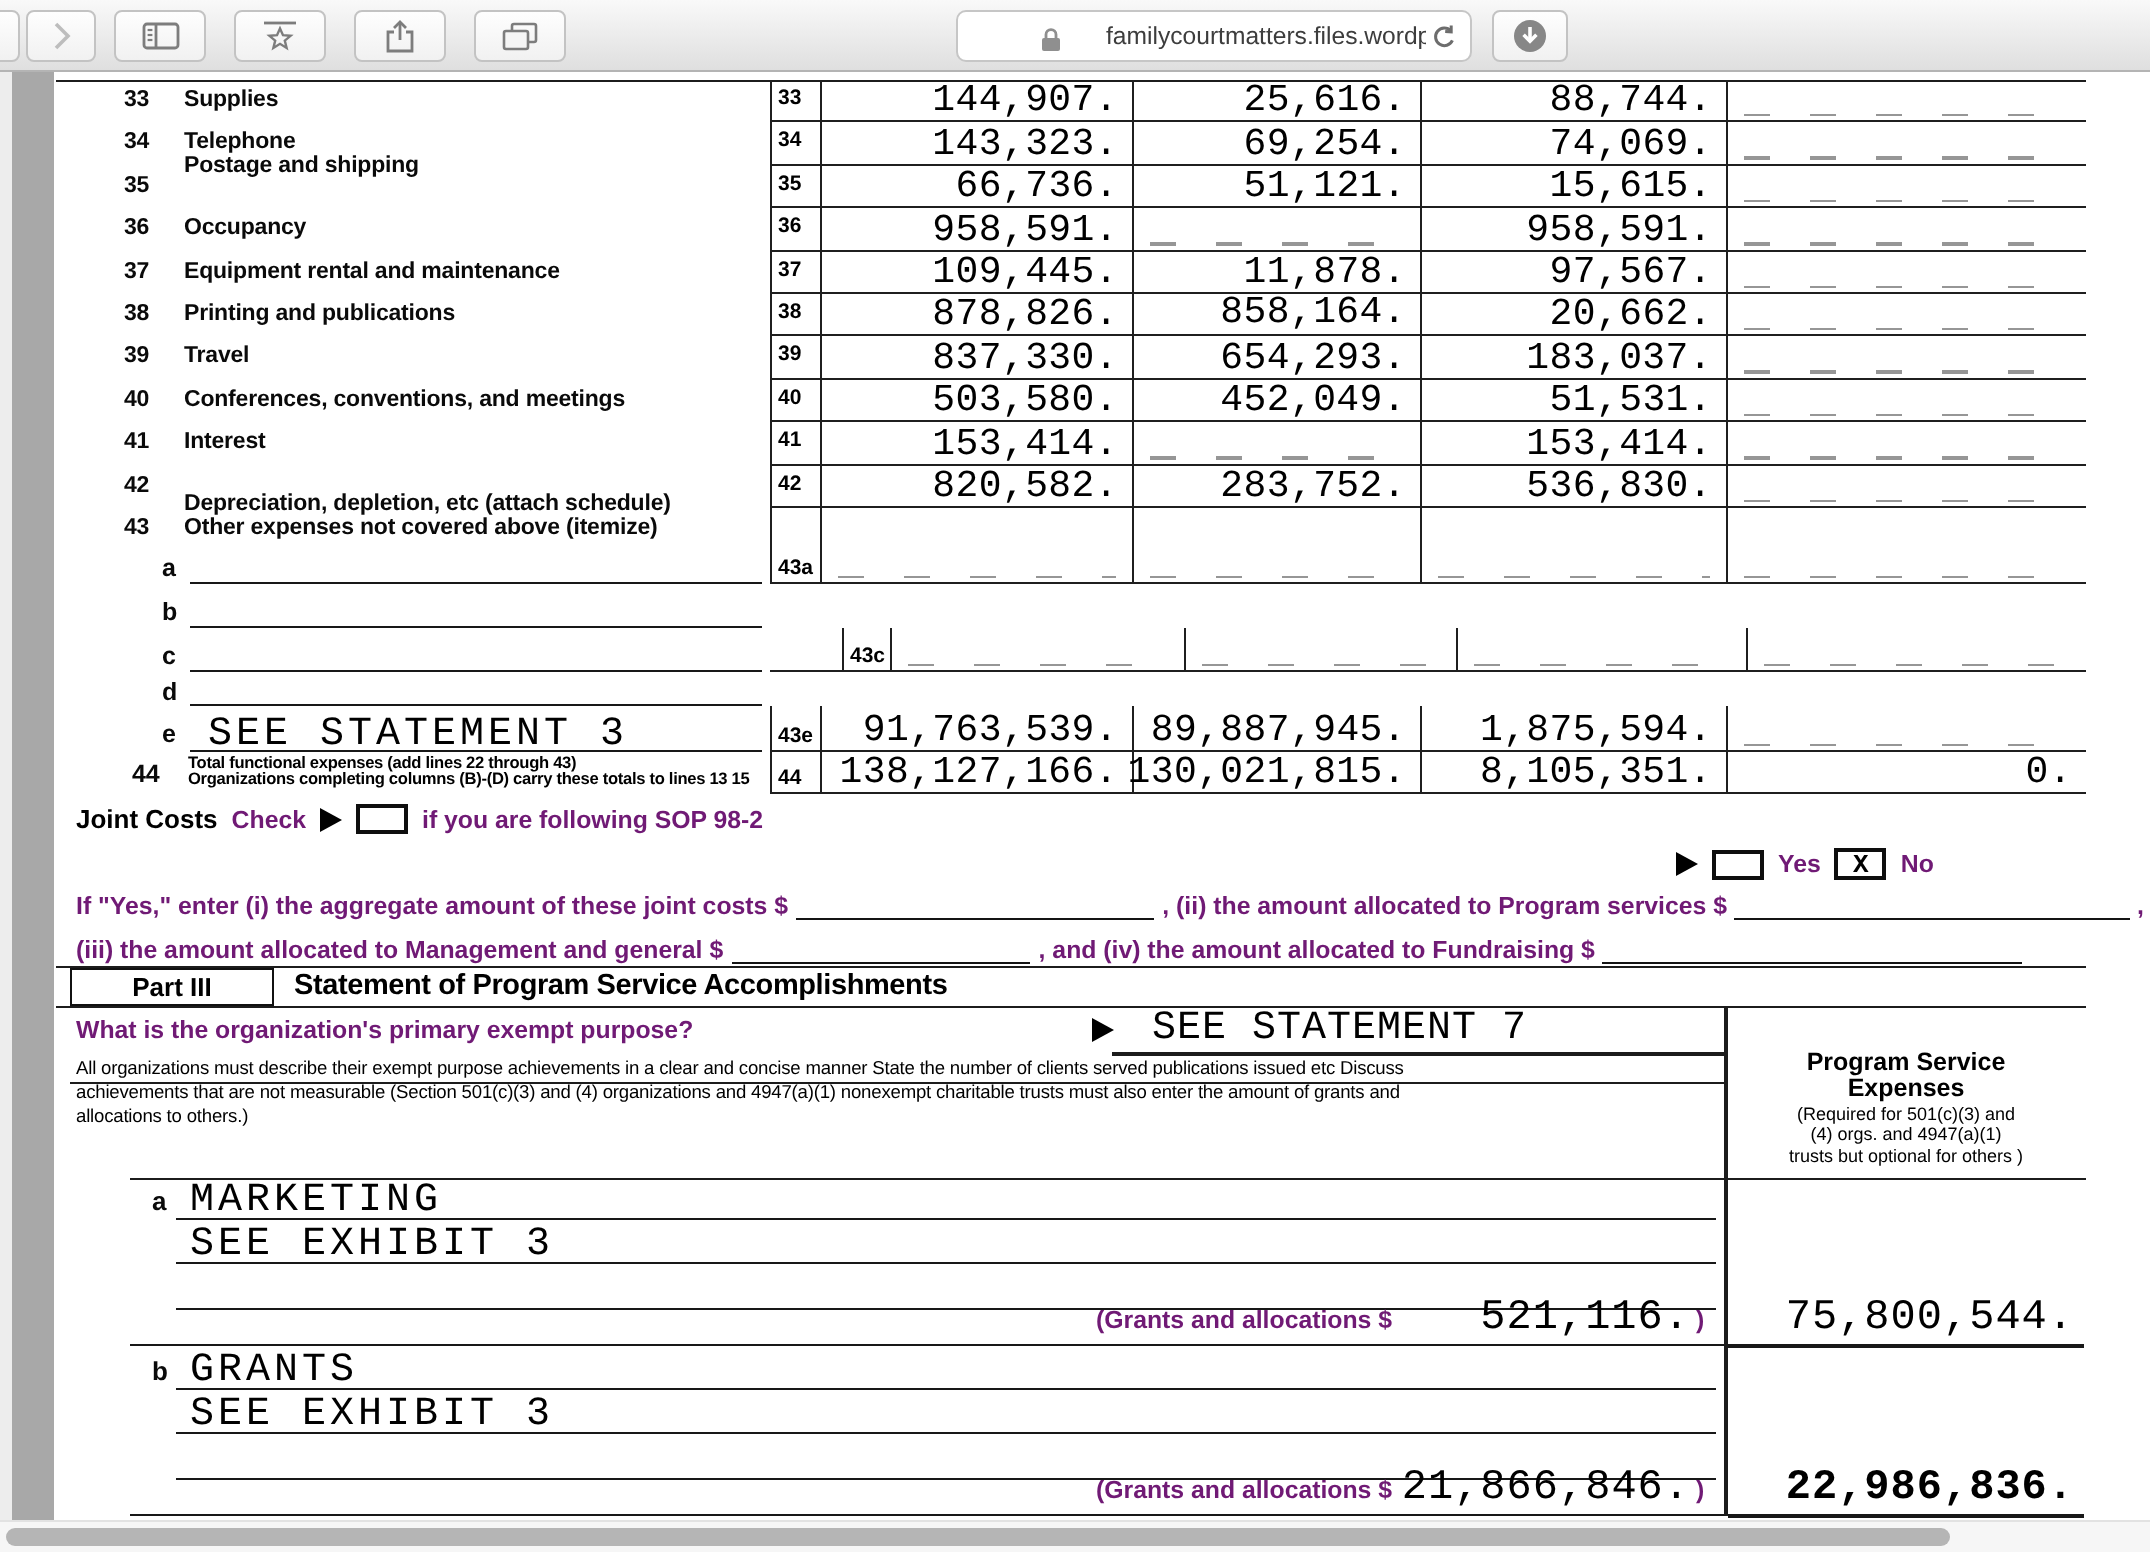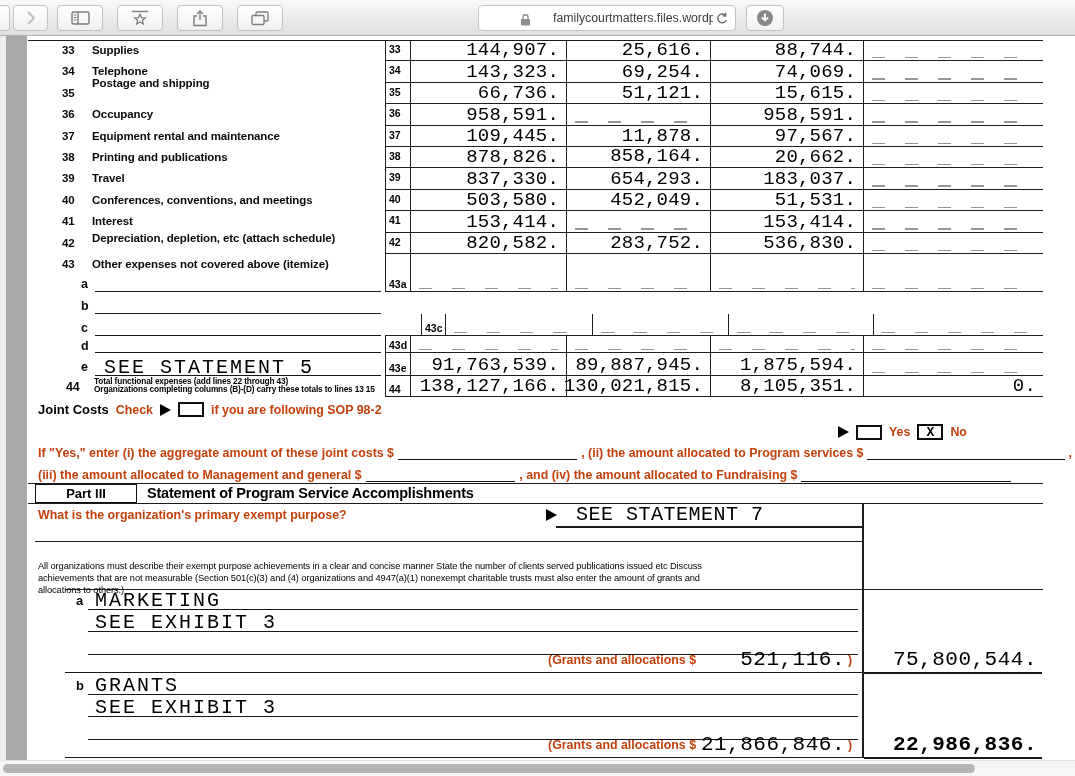--- a/index.html
+++ b/index.html
@@ -7,21 +7,21 @@
 #screen{position:relative;width:1075px;height:776px;background:#fff}
 
 #toolbar{position:absolute;left:0;top:0;width:1075px;height:36px;background:linear-gradient(#f9f9f9,#dfdfdf);border-bottom:1px solid #b4b4b4}
 .tbtn{position:absolute;top:5px;height:26px;border:1px solid #c3c3c3;border-radius:4px;background:linear-gradient(#fefefe,#f1f1f1);display:flex;align-items:center;justify-content:center;cursor:default}
 #urlbar{position:absolute;left:478px;top:5px;width:258px;height:26px;background:#fff;border:1px solid #c6c6c6;border-radius:5px;display:flex;align-items:center;padding:0 22px 0 38px;overflow:hidden}
 #urltext{font-size:12.3px;color:#3d3d3d;white-space:nowrap;overflow:hidden}
 
 #page{position:absolute;left:0;top:36px;width:1075px;height:724px;background:#fff}
 .hl{position:absolute;height:0;border-top:1.5px solid #1c1c1c}
 .vl{position:absolute;width:0;border-left:1.5px solid #1c1c1c}
-.t12{font-size:12.4px;font-weight:600;color:#c2410c;white-space:nowrap}
+.t12{font-size:12.4px;font-weight:600;color:#701a75;white-space:nowrap}
 .b13{font-size:13px;font-weight:700;color:#000;white-space:nowrap}
 .lbl{font-size:11.5px;font-weight:700;color:#0a0a0a;letter-spacing:-.1px;white-space:nowrap}
 .tiny{font-size:8.3px;font-weight:600;letter-spacing:-.15px;line-height:8.6px;white-space:nowrap;color:#000}
 .small9{font-size:9.3px;font-weight:500;color:#000;letter-spacing:-.1px;line-height:12.2px;white-space:nowrap}
 .mono{font-family:"Liberation Mono","DejaVu Sans Mono",monospace;color:#000}
 .mono20{font-family:"Liberation Mono","DejaVu Sans Mono",monospace;font-size:20px;color:#000;letter-spacing:.5px;white-space:nowrap}
 .amt{font-family:"Liberation Mono","DejaVu Sans Mono",monospace;font-size:19px;color:#000;line-height:1;letter-spacing:.2px}
 .boxnum{font-size:10.5px;font-weight:700;color:#000;line-height:1}
 .tri{width:0;height:0;border-left:11px solid #000;border-top:6px solid transparent;border-bottom:6px solid transparent;display:inline-block}
 .cbx{width:26px;height:15px;border:2px solid #0e0e0e;display:inline-block;background:#fff}
@@ -294,37 +294,20 @@
           <div style="position: relative; height: 100%; width: 153px; display: flex; align-items: flex-end; justify-content: flex-end; padding: 0px 7px 0px 0px; border-right: 1.5px solid rgb(31, 31, 31);">
             <div style="position: absolute; left: 8px; right: 8px; bottom: 2px; height: 1.4px; background: repeating-linear-gradient(90deg, rgb(150, 150, 150) 0px, rgb(150, 150, 150) 13px, transparent 13px, transparent 33px);"></div>
           </div>
           <div style="position: relative; height: 100%; width: 179px; display: flex; align-items: flex-end; justify-content: flex-end; padding: 0px 7px 0px 0px;">
             <div style="position: absolute; left: 8px; right: 8px; bottom: 2px; height: 1.4px; background: repeating-linear-gradient(90deg, rgb(150, 150, 150) 0px, rgb(150, 150, 150) 13px, transparent 13px, transparent 33px);"></div>
           </div>
         </div>
         <div style="position: absolute; left: 0px; top: 274px; width: 658px; height: 22px; border-bottom: 1.5px solid rgb(31, 31, 31); display: flex; padding-left: 36px;">
           <div style="position: relative; height: 100%; width: 26px; display: flex; border-left: 1.5px solid rgb(31, 31, 31); border-right: 1.5px solid rgb(31, 31, 31); align-items: flex-end; padding: 0px 2px 2px 3px;">
             <span class="boxnum">43c</span>
-          </div>
-          <div style="position: relative; height: 100%; width: 156px; display: flex; align-items: flex-end; justify-content: flex-end; padding: 0px 7px 0px 0px; border-right: 1.5px solid rgb(31, 31, 31);">
-            <div style="position: absolute; left: 8px; right: 8px; bottom: 2px; height: 1.4px; background: repeating-linear-gradient(90deg, rgb(150, 150, 150) 0px, rgb(150, 150, 150) 13px, transparent 13px, transparent 33px);"></div>
-          </div>
-          <div style="position: relative; height: 100%; width: 144px; display: flex; align-items: flex-end; justify-content: flex-end; padding: 0px 7px 0px 0px; border-right: 1.5px solid rgb(31, 31, 31);">
-            <div style="position: absolute; left: 8px; right: 8px; bottom: 2px; height: 1.4px; background: repeating-linear-gradient(90deg, rgb(150, 150, 150) 0px, rgb(150, 150, 150) 13px, transparent 13px, transparent 33px);"></div>
-          </div>
-          <div style="position: relative; height: 100%; width: 153px; display: flex; align-items: flex-end; justify-content: flex-end; padding: 0px 7px 0px 0px; border-right: 1.5px solid rgb(31, 31, 31);">
-            <div style="position: absolute; left: 8px; right: 8px; bottom: 2px; height: 1.4px; background: repeating-linear-gradient(90deg, rgb(150, 150, 150) 0px, rgb(150, 150, 150) 13px, transparent 13px, transparent 33px);"></div>
-          </div>
-          <div style="position: relative; height: 100%; width: 179px; display: flex; align-items: flex-end; justify-content: flex-end; padding: 0px 7px 0px 0px;">
-            <div style="position: absolute; left: 8px; right: 8px; bottom: 2px; height: 1.4px; background: repeating-linear-gradient(90deg, rgb(150, 150, 150) 0px, rgb(150, 150, 150) 13px, transparent 13px, transparent 33px);"></div>
-          </div>
-        </div>
-        <div style="position: absolute; left: 0px; top: 296px; width: 658px; height: 17px; border-bottom: 1.5px solid rgb(31, 31, 31); display: flex;">
-          <div style="position: relative; height: 100%; width: 26px; display: flex; border-left: 1.5px solid rgb(31, 31, 31); border-right: 1.5px solid rgb(31, 31, 31); align-items: flex-end; padding: 0px 2px 2px 3px;">
-            <span class="boxnum">43d</span>
           </div>
           <div style="position: relative; height: 100%; width: 156px; display: flex; align-items: flex-end; justify-content: flex-end; padding: 0px 7px 0px 0px; border-right: 1.5px solid rgb(31, 31, 31);">
             <div style="position: absolute; left: 8px; right: 8px; bottom: 2px; height: 1.4px; background: repeating-linear-gradient(90deg, rgb(150, 150, 150) 0px, rgb(150, 150, 150) 13px, transparent 13px, transparent 33px);"></div>
           </div>
           <div style="position: relative; height: 100%; width: 144px; display: flex; align-items: flex-end; justify-content: flex-end; padding: 0px 7px 0px 0px; border-right: 1.5px solid rgb(31, 31, 31);">
             <div style="position: absolute; left: 8px; right: 8px; bottom: 2px; height: 1.4px; background: repeating-linear-gradient(90deg, rgb(150, 150, 150) 0px, rgb(150, 150, 150) 13px, transparent 13px, transparent 33px);"></div>
           </div>
           <div style="position: relative; height: 100%; width: 153px; display: flex; align-items: flex-end; justify-content: flex-end; padding: 0px 7px 0px 0px; border-right: 1.5px solid rgb(31, 31, 31);">
             <div style="position: absolute; left: 8px; right: 8px; bottom: 2px; height: 1.4px; background: repeating-linear-gradient(90deg, rgb(150, 150, 150) 0px, rgb(150, 150, 150) 13px, transparent 13px, transparent 33px);"></div>
           </div>
@@ -381,33 +364,33 @@
         <span class="lbl" style="position: absolute; left: 92px; top: 93.6px;">Equipment rental and maintenance</span>
         <span class="lbl" style="position: absolute; left: 62px; top: 115px;">38</span>
         <span class="lbl" style="position: absolute; left: 92px; top: 115px;">Printing and publications</span>
         <span class="lbl" style="position: absolute; left: 62px; top: 136.4px;">39</span>
         <span class="lbl" style="position: absolute; left: 92px; top: 136.4px;">Travel</span>
         <span class="lbl" style="position: absolute; left: 62px; top: 157.8px;">40</span>
         <span class="lbl" style="position: absolute; left: 92px; top: 157.8px;">Conferences, conventions, and meetings</span>
         <span class="lbl" style="position: absolute; left: 62px; top: 179.2px;">41</span>
         <span class="lbl" style="position: absolute; left: 92px; top: 179.2px;">Interest</span>
         <span class="lbl" style="position: absolute; left: 62px; top: 200.6px;">42</span>
-        <span class="lbl" style="position: absolute; left: 92px; top: 196px;">Depreciation, depletion, etc  (attach schedule)</span>
+        <span class="lbl" style="position: absolute; left: 92px; top: 210px;">Depreciation, depletion, etc  (attach schedule)</span>
         <span class="lbl" style="position: absolute; left: 62px; top: 222px;">43</span>
         <span class="lbl" style="position: absolute; left: 92px; top: 222px;">Other expenses not covered above (itemize)</span>
         <span class="lbl" style="position: absolute; left: 81px; top: 241px; font-size: 12.5px;">a</span>
         <div style="position: absolute; left: 95px; top: 255px; width: 286px; height: 0px; border-top: 1.6px solid rgb(24, 24, 24);"></div>
         <span class="lbl" style="position: absolute; left: 81px; top: 263px; font-size: 12.5px;">b</span>
         <div style="position: absolute; left: 95px; top: 277px; width: 286px; height: 0px; border-top: 1.6px solid rgb(24, 24, 24);"></div>
         <span class="lbl" style="position: absolute; left: 81px; top: 285px; font-size: 12.5px;">c</span>
         <div style="position: absolute; left: 95px; top: 299px; width: 286px; height: 0px; border-top: 1.6px solid rgb(24, 24, 24);"></div>
         <span class="lbl" style="position: absolute; left: 81px; top: 303px; font-size: 12.5px;">d</span>
         <div style="position: absolute; left: 95px; top: 316px; width: 286px; height: 0px; border-top: 1.6px solid rgb(24, 24, 24);"></div>
         <span class="lbl" style="position: absolute; left: 81px; top: 324px; font-size: 12.5px;">e</span>
-        <span class="mono20" style="position: absolute; left: 104px; top: 320px; letter-spacing: 2px;">SEE STATEMENT 5</span>
+        <span class="mono20" style="position: absolute; left: 104px; top: 320px; letter-spacing: 2px;">SEE STATEMENT 3</span>
         <div style="position: absolute; left: 95px; top: 338.5px; width: 286px; height: 0px; border-top: 1.6px solid rgb(24, 24, 24);"></div>
         <span class="lbl" style="position: absolute; left: 66px; top: 344px; font-size: 12.5px;">44</span>
         <span class="tiny" style="position: absolute; left: 94px; top: 340.5px;">Total functional expenses (add lines 22 through 43)</span>
         <span class="tiny" style="position: absolute; left: 94px; top: 349px;">Organizations completing columns (B)-(D) carry these totals to lines 13 15</span>
       </div>
 
     <div class="jcrow" style="left:38px;top:366px;align-items:center;gap:7px">
       <span class="b13">Joint Costs</span>
       <span class="t12">Check</span>
       <span class="tri"></span>
@@ -439,26 +422,33 @@
 
     <div style="position:absolute;left:35px;top:448px;width:102px;height:18.5px;border:1.8px solid #111;display:flex;align-items:center;justify-content:center">
       <span class="b13">Part III</span>
     </div>
     <span class="b13" style="position:absolute;left:147px;top:449px;font-size:14.5px;letter-spacing:-.2px">Statement of Program Service Accomplishments</span>
 
     <span class="t12" style="position:absolute;left:38px;top:472px">What is the organization's primary exempt purpose?</span>
     <span class="tri" style="position:absolute;left:546px;top:473px"></span>
     <span class="mono20" style="position:absolute;left:576px;top:467px">SEE STATEMENT 7</span>
 
-    <div style="position:absolute;left:38px;top:524px;width:818px">
+    <div style="position:absolute;left:38px;top:492px;width:818px">
       <div class="small9">All organizations must describe their exempt purpose achievements in a clear and concise manner  State the number of clients served  publications issued  etc  Discuss</div>
       <div class="small9">achievements that are not measurable  (Section 501(c)(3) and (4) organizations and 4947(a)(1) nonexempt charitable trusts must also enter the amount of grants and</div>
       <div class="small9">allocations to others.)</div>
     </div>
 
+    <div style="position:absolute;left:864px;top:489px;width:178px;text-align:center">
+      <div style="font-size:12.5px;font-weight:700;line-height:13px">Program Service</div>
+      <div style="font-size:12.5px;font-weight:700;line-height:13px">Expenses</div>
+      <div style="font-size:9px;font-weight:500;line-height:10.3px;margin-top:1px">(Required for 501(c)(3) and</div>
+      <div style="font-size:9px;font-weight:500;line-height:10.3px">(4)  orgs.  and 4947(a)(1)</div>
+      <div style="font-size:9px;font-weight:500;line-height:10.3px">trusts  but optional for others )</div>
+    </div>
 
     <div id="sections">
         <span class="lbl" style="position: absolute; left: 76px; top: 557px; font-size: 13px;">a</span>
         <span class="mono20" style="position: absolute; left: 95px; top: 553px; letter-spacing: 2px;">MARKETING</span>
         <div style="position: absolute; left: 88px; top: 572.5px; width: 770px; height: 0px; border-top: 1.6px solid rgb(24, 24, 24);"></div>
         <span class="mono20" style="position: absolute; left: 95px; top: 575px; letter-spacing: 2px;">SEE EXHIBIT 3</span>
         <div style="position: absolute; left: 88px; top: 594.5px; width: 770px; height: 0px; border-top: 1.6px solid rgb(24, 24, 24);"></div>
         <div style="position: absolute; left: 88px; top: 617.5px; width: 770px; height: 0px; border-top: 1.6px solid rgb(24, 24, 24);"></div>
         <span class="t12" style="position: absolute; left: 548px; top: 617px;">(Grants and allocations $</span>
         <span class="mono" style="position: absolute; left: 640px; top: 612px; width: 205px; text-align: right; font-size: 21px; letter-spacing: 0.5px;">521,116.</span>

